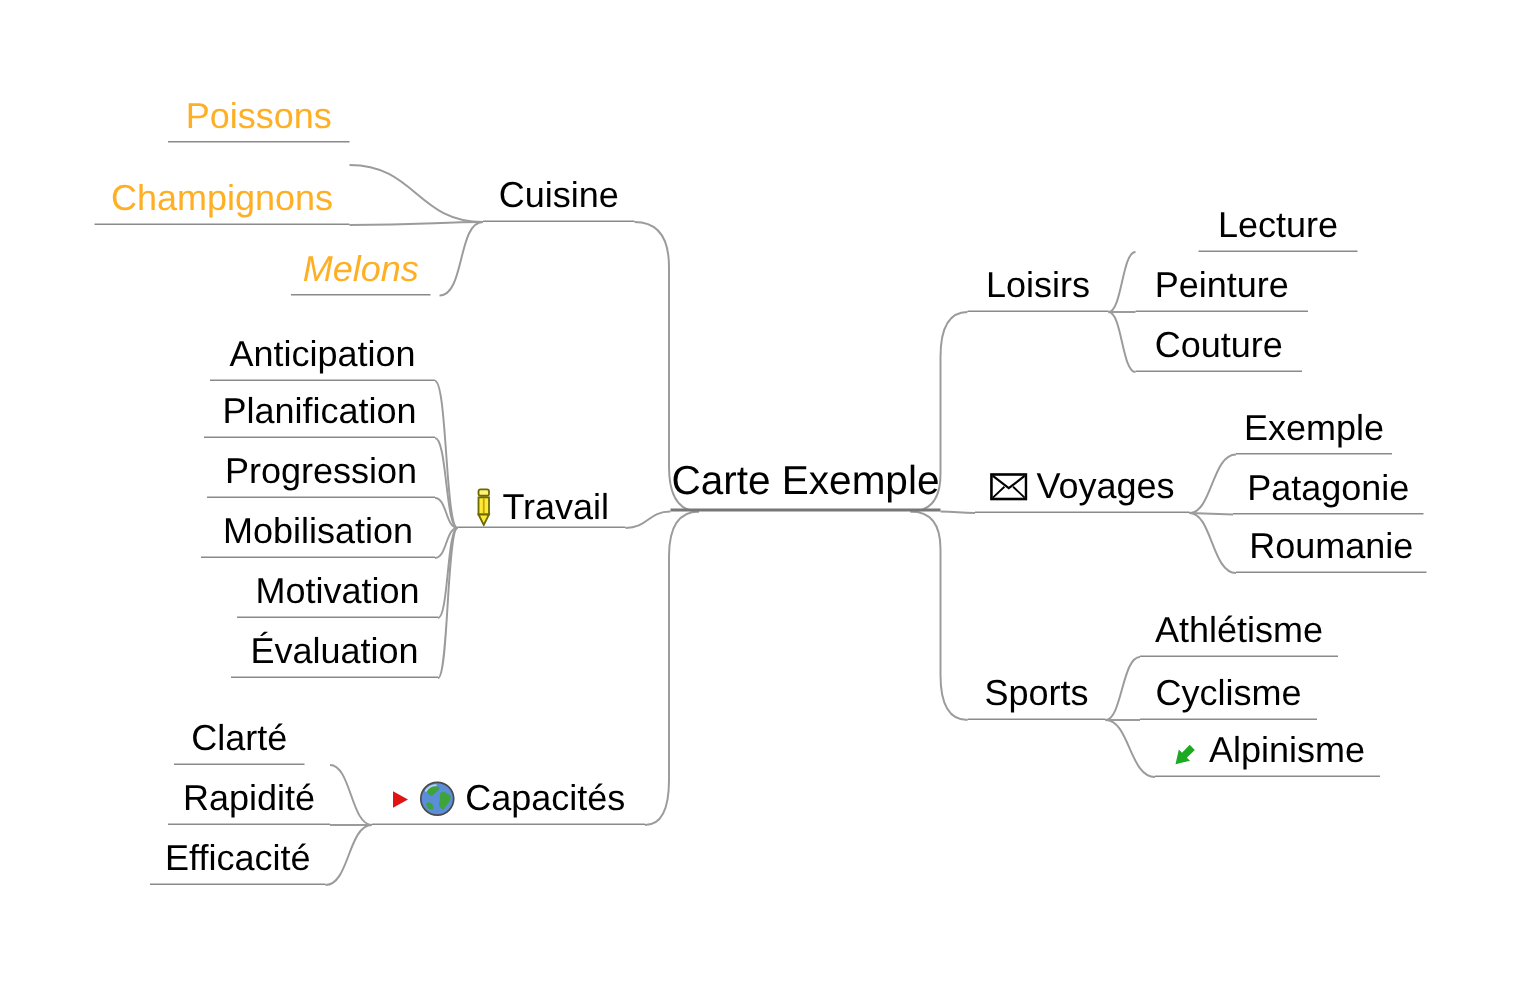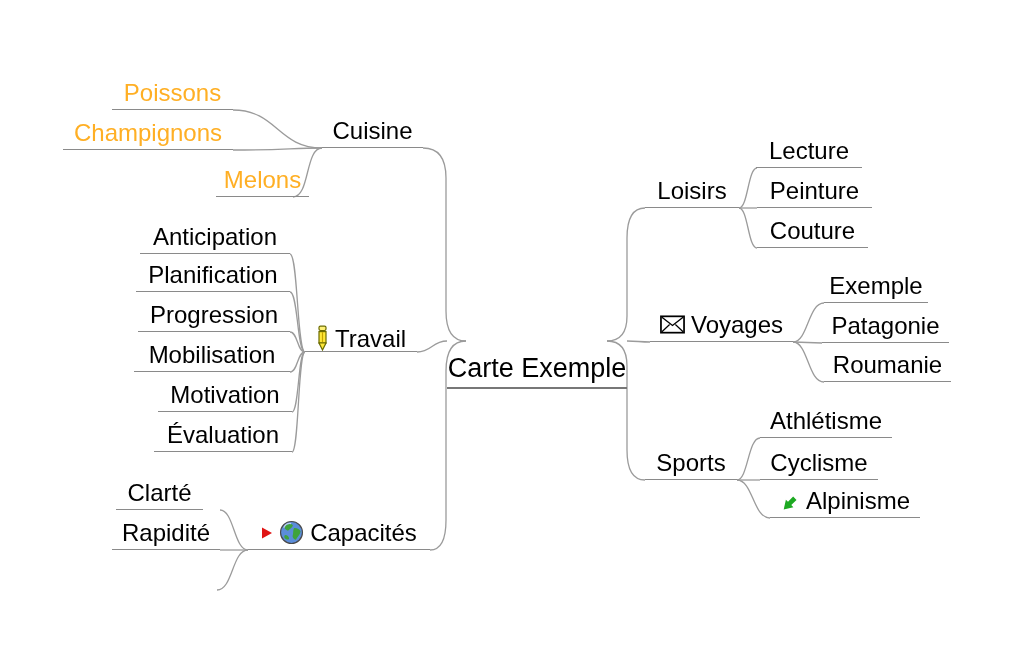--- a/index.html
+++ b/index.html
@@ -57,34 +57,34 @@
 
     <path class="edge" d="M 793,342 C 808,342 808,303 824,303"></path>
     <path class="edge" d="M 793,342 L 822,343"></path>
     <path class="edge" d="M 793,342 C 808,342 808,382 824,382"></path>
 
     <path class="edge" d="M 737,480 C 748,480 748,438 760,438"></path>
     <path class="edge" d="M 737,480 L 760,480"></path>
     <path class="edge" d="M 737,480 C 753,480 753,518 770,518"></path>
   </svg>
 
-  <div class="node root" style="left:447px;top:301px;width:180px;margin-top:48px;">
+  <div class="node root" style="left:447px;top:301px;width:180px;">
     <span class="lbl">Carte Exemple</span>
   </div>
 
   <div class="node" style="left:322px;top:114px;width:101px;">
     <span class="lbl">Cuisine</span>
   </div>
-  <div class="node" style="left:112px;top:76px;width:121px;">
+  <div class="node" style="left:112px;top:61px;width:121px;">
     <span class="lbl orange">Poissons</span>
   </div>
   <div class="node" style="left:63px;top:116px;width:170px;">
     <span class="lbl orange">Champignons</span>
   </div>
-  <div class="node" style="left:216px;top:163px;width:93px;">
+  <div class="node" style="left:194px;top:163px;width:93px;font-style:italic;">
     <span class="lbl orange">Melons</span>
   </div>
 
   <div class="node" style="left:305px;top:318px;width:112px;align-items:flex-end;">
     <span class="icon">
       <svg width="13" height="26" viewBox="0 0 13 26">
         <rect x="3" y="1.2" width="7" height="4.3" rx="1.4" fill="#FFF176" stroke="#6b6b00" stroke-width="1.2"></rect>
         <rect x="3" y="6.6" width="7" height="11.4" fill="#FFE838" stroke="#6b6b00" stroke-width="1.2"></rect>
         <line x1="6.5" y1="7.2" x2="6.5" y2="17.6" stroke="#c7a500" stroke-width="1.2"></line>
         <path d="M3,18 L6.5,25 L10,18 Z" fill="#FFE838" stroke="#6b6b00" stroke-width="1.2"></path>
@@ -127,25 +127,28 @@
       </svg>
     </span>
     <span class="lbl">Capacités</span>
   </div>
   <div class="node" style="left:116px;top:476px;width:87px;">
     <span class="lbl">Clarté</span>
   </div>
   <div class="node" style="left:112px;top:516px;width:108px;">
     <span class="lbl">Rapidité</span>
   </div>
+  <div class="node" style="left:100px;top:556px;width:117px;">
+    <span class="lbl">Efficacité</span>
+  </div>
 
   <div class="node" style="left:645px;top:174px;width:94px;">
     <span class="lbl">Loisirs</span>
   </div>
-  <div class="node" style="left:756px;top:134px;width:106px;">
+  <div class="node" style="left:799px;top:134px;width:106px;">
     <span class="lbl">Lecture</span>
   </div>
   <div class="node" style="left:757px;top:174px;width:115px;">
     <span class="lbl">Peinture</span>
   </div>
   <div class="node" style="left:757px;top:214px;width:111px;">
     <span class="lbl">Couture</span>
   </div>
 
   <div class="node" style="left:650px;top:308px;width:143px;">

